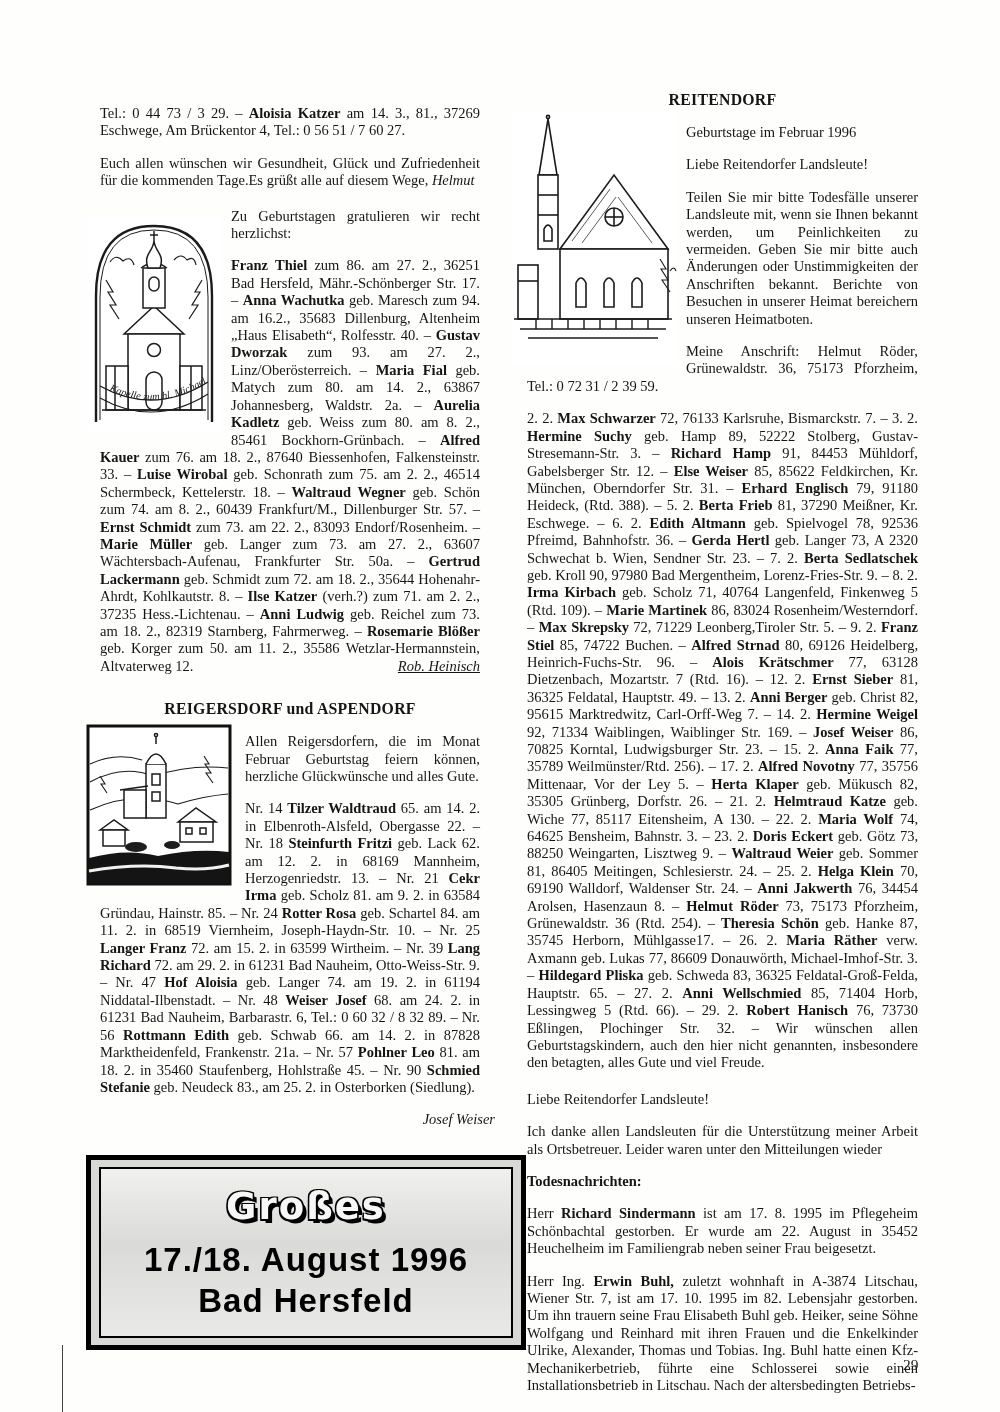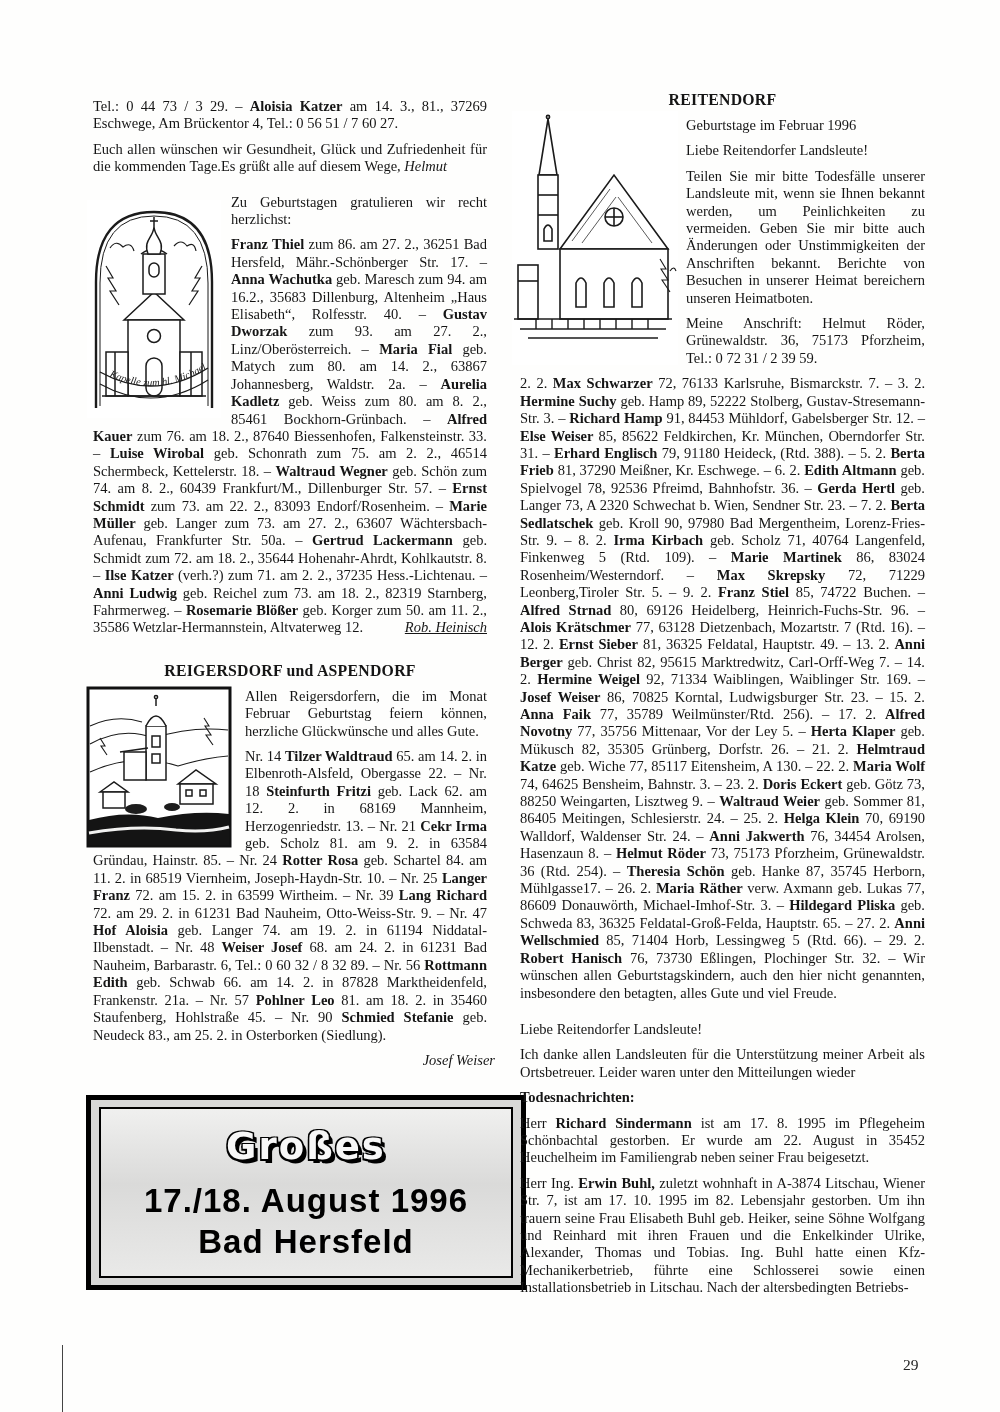--- a/index.html
+++ b/index.html
@@ -4,21 +4,21 @@
 <style>
   * { margin:0; padding:0; box-sizing:border-box; }
   html,body { background:#ffffff; }
   body { width:1000px; height:1412px; position:relative; font-family:"Liberation Serif", serif; color:#151515; }
   .page { position:absolute; inset:0; background:#fefefd; overflow:hidden; }
 
   .col { position:absolute; top:90px; text-align:justify; font-size:14.5px; line-height:17.4px; hyphens:auto; overflow-wrap:break-word; }
   .col-left  { left:85px;  width:410px; }
   .col-right { left:512px; width:421px; }
 
-  .p { margin:8px; }
+  .p { margin:15px; }
   .b { font-weight:bold; }
   .i { font-style:italic; }
   .fr { float:right; font-style:italic;text-decoration:underline; }
 
   .title { font-size:15.8px; font-weight:bold; letter-spacing:0.25px; line-height:19px; margin:0; }
   .center { text-align:center; }
   .sec-rabersdorf { margin-top:18px; }
   .sec-reigersdorf { margin-top:24px; }
   .sec-reigersdorf .title { margin-bottom:3px; }
   .sig-line { text-align:right; font-style:italic; }

